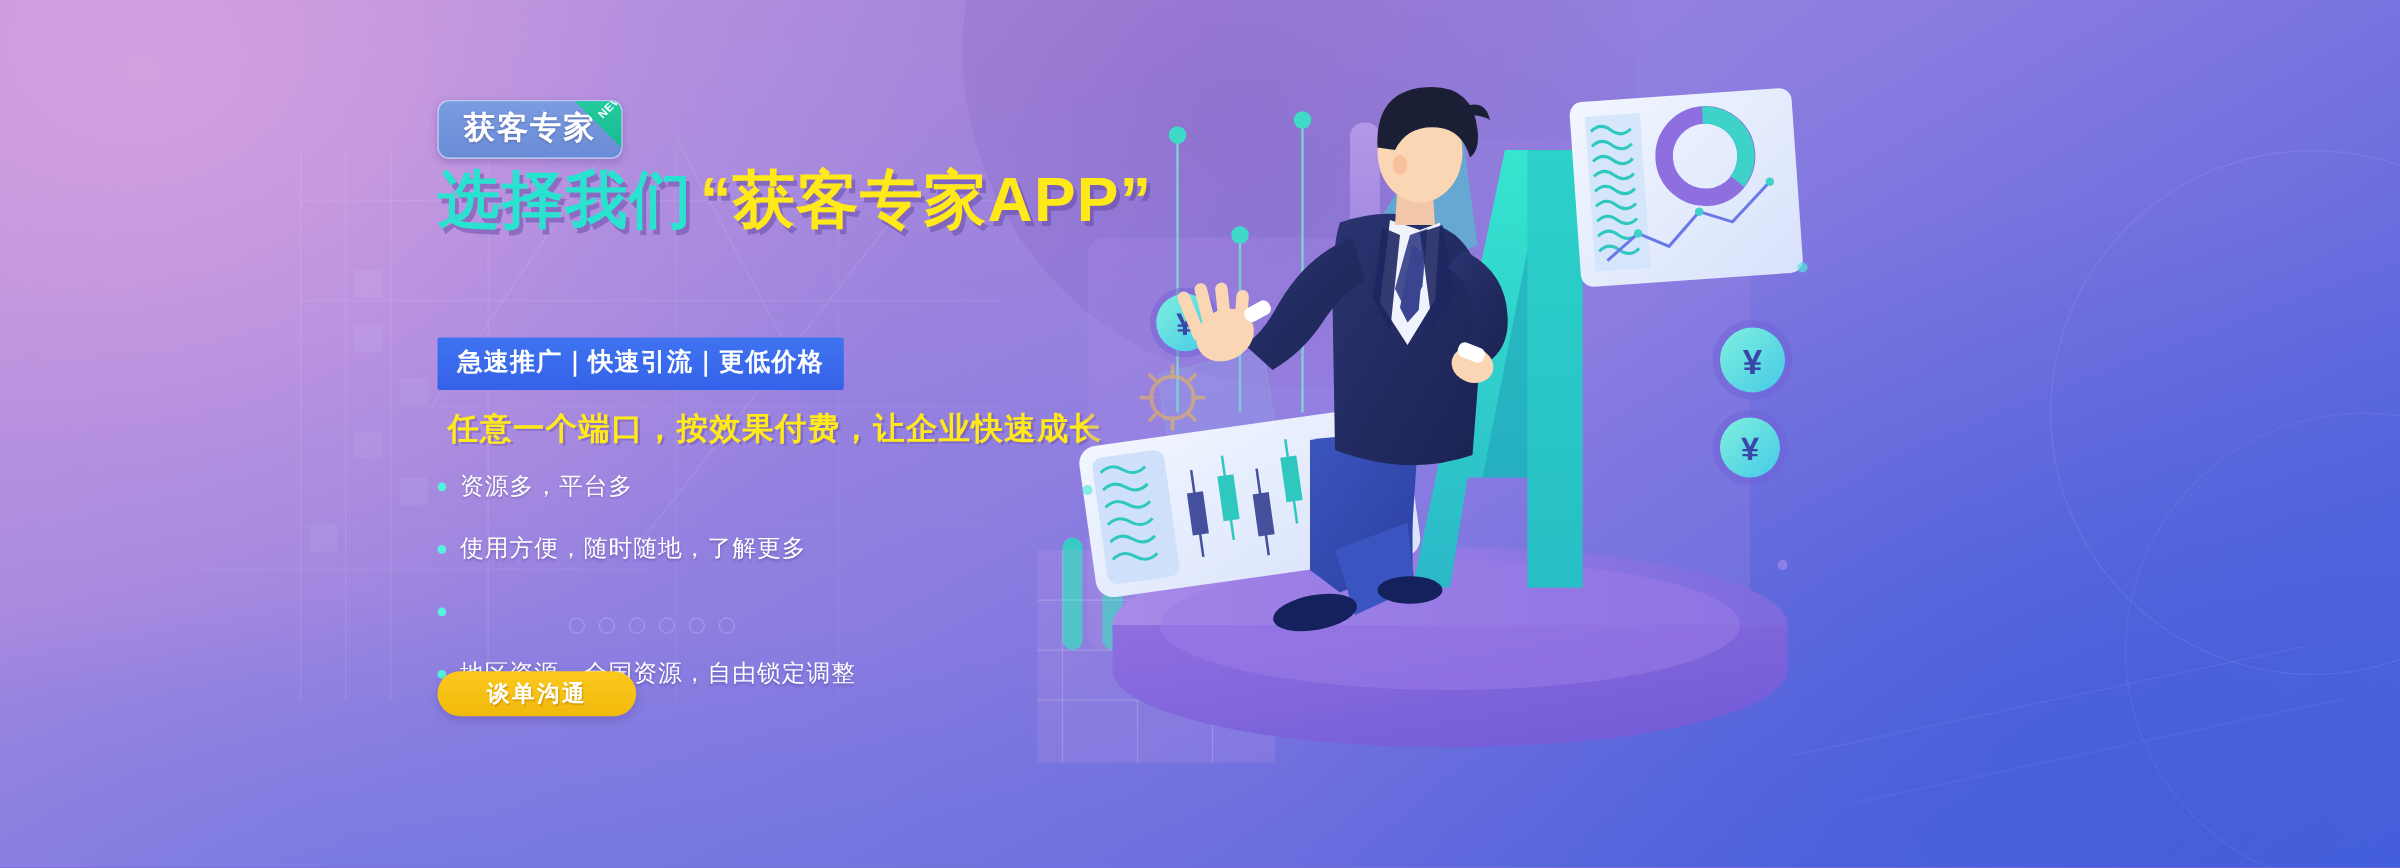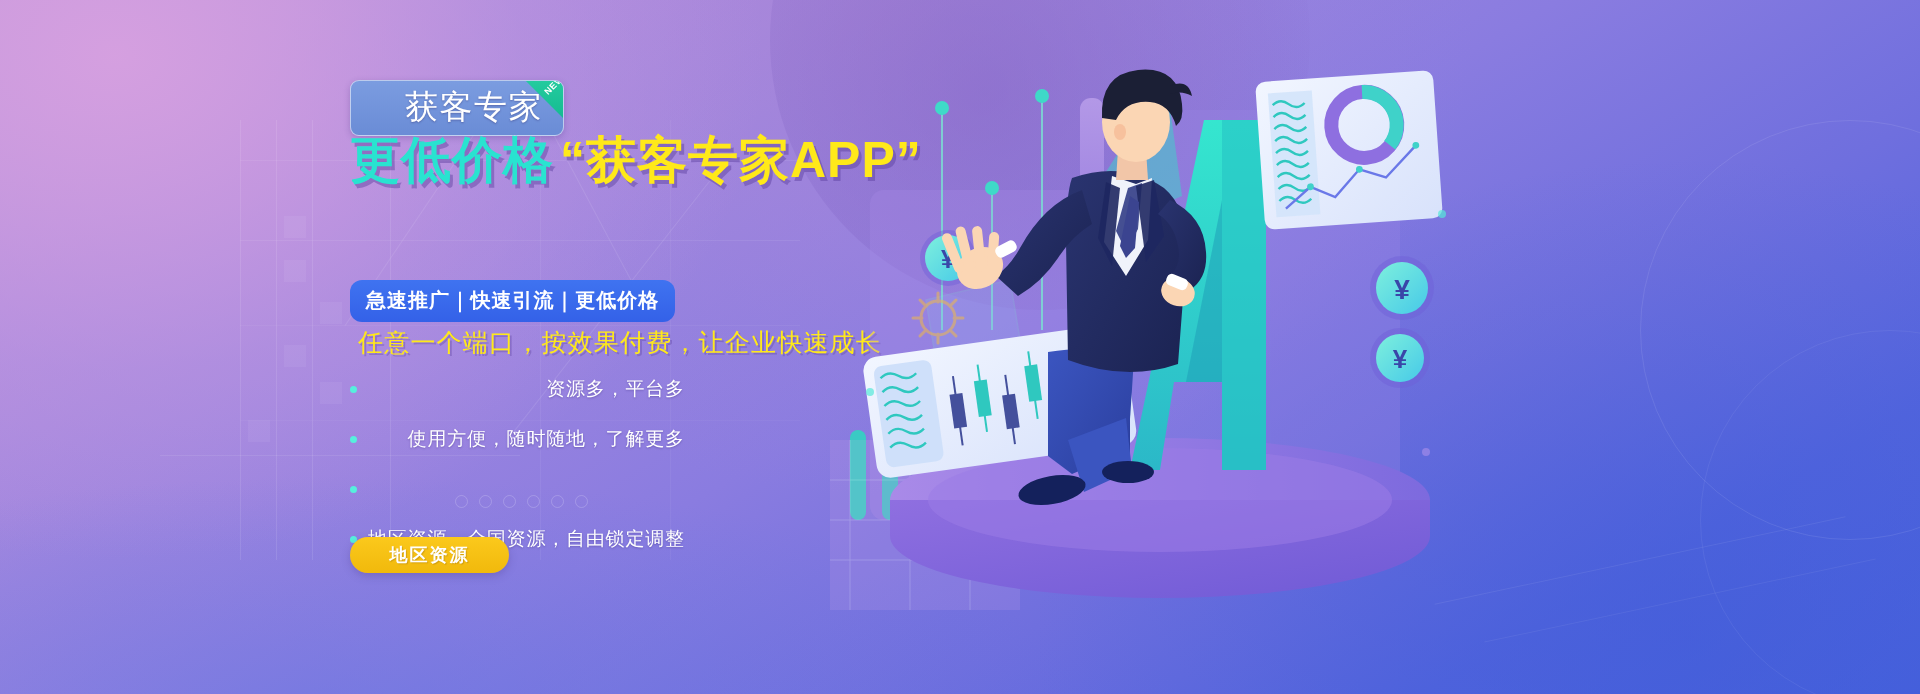--- a/index.html
+++ b/index.html
@@ -72,25 +72,24 @@
     padding:7px 20px 9px 20px;
     min-width:143px;
     background:linear-gradient(180deg,#7b9ce0 0%, #6a8cd6 100%);
     border:1px solid rgba(255,255,255,0.55);
     border-radius:9px;
     box-shadow:0 2px 6px rgba(60,40,120,0.25);
     overflow:hidden;
   }
   .badge-label {
     display:block;
-    font-size:33px; font-weight:normal; color:#ffffff;
+    font-size:25px; font-weight:bold; color:#ffffff;
     letter-spacing:1.5px; line-height:1.15;
     text-shadow:0 1px 2px rgba(40,30,90,0.35);
     white-space:nowrap;
-    margin-left:34px;
   }
   .badge-ribbon {
     position:absolute; right:-26px; top:-9px;
     width:62px; height:34px;
     background:linear-gradient(135deg,#2fd6a8 0%, #12b98f 100%);
     transform:rotate(45deg);
   }
   .badge-ribbon i {
     position:absolute; left:14px; top:12px;
     font-style:normal; font-size:9px; font-weight:bold; color:#ffffff;
@@ -109,45 +108,45 @@
     text-shadow:3px 4px 0 rgba(92,62,158,0.45);
   }
   .headline .hl-yellow {
     color:#ffe919;
     text-shadow:3px 4px 0 rgba(92,62,158,0.45);
     margin-left:6px;
   }
 
   
   .pill-strip {
-    position:absolute; left:0; top:280px;
+    position:absolute; left:0; top:270px;
     display:inline-block;
     background:linear-gradient(180deg,#3f73f0 0%, #3461e8 100%);
     padding:8px 16px 10px 16px;
-    border-radius:12px;
+    border-radius:2px;
   }
   .pill-strip span {
     display:block; white-space:nowrap;
     color:#ffffff; font-size:20px; font-weight:bold; letter-spacing:1px;
     line-height:1.2;
   }
 
   
   .tagline {
     position:absolute; left:8px; top:326px;
     white-space:nowrap;
-    color:#ffe919; font-size:25px; font-weight:normal; letter-spacing:1.2px;
+    color:#ffe919; font-size:25px; font-weight:bold; letter-spacing:1.2px;
     text-shadow:2px 2px 0 rgba(92,62,158,0.35);
   }
 
   
   .bullets { position:absolute; left:0px; top:372px; }
   .bullet-item {
     display:flex; align-items:center;
-    height:34px; margin-bottom:16px;justify-content:space-between;
+    height:34px; margin-bottom:16px;
   }
   .bullet-dot {
     width:7px; height:7px; border-radius:50%;
     background:#56f0dd; margin-right:11px; flex:0 0 auto;
   }
   .bullet-text {
     color:#ffffff; font-size:19px; letter-spacing:.8px;
     white-space:nowrap;
     text-shadow:0 1px 2px rgba(50,35,110,0.35);
   }
@@ -215,21 +214,21 @@
     <div class="badge-wrap">
       <div class="badge">
         <span class="badge-label">获客专家</span>
         <div class="badge-ribbon">
           <i>NEW</i>
         </div>
       </div>
     </div>
 
     <div class="headline">
-      <span class="hl-cyan">更低价格</span><span class="hl-yellow">“获客专家APP”</span>
+      <span class="hl-cyan">选择我们</span><span class="hl-yellow">“获客专家APP”</span>
     </div>
 
     <div class="pill-strip">
       <span>急速推广｜快速引流｜更低价格</span>
     </div>
 
     <div class="tagline">任意一个端口，按效果付费，让企业快速成长</div>
 
     <div class="bullets">
       <div class="bullet-item">
@@ -242,21 +241,21 @@
       </div>
       <div class="bullet-item">
         <span class="bullet-dot"></span>
       </div>
       <div class="bullet-item">
         <span class="bullet-dot"></span>
         <span class="bullet-text">地区资源，全国资源，自由锁定调整</span>
       </div>
     </div>
 
-    <button class="cta">地区资源</button>
+    <button class="cta">谈单沟通</button>
   </div>
 
   <div class="illus">
     <svg width="1090" height="694" viewBox="0 0 1090 694" xmlns="http://www.w3.org/2000/svg">
       <defs>
         <linearGradient id="gA" x1="0" y1="0" x2="0" y2="1">
           <stop offset="0%" stop-color="#35e6cf"></stop>
             <stop offset="100%" stop-color="#2bb8c8"></stop>
         </linearGradient>
         <linearGradient id="gPod" x1="0" y1="0" x2="1" y2="1">

